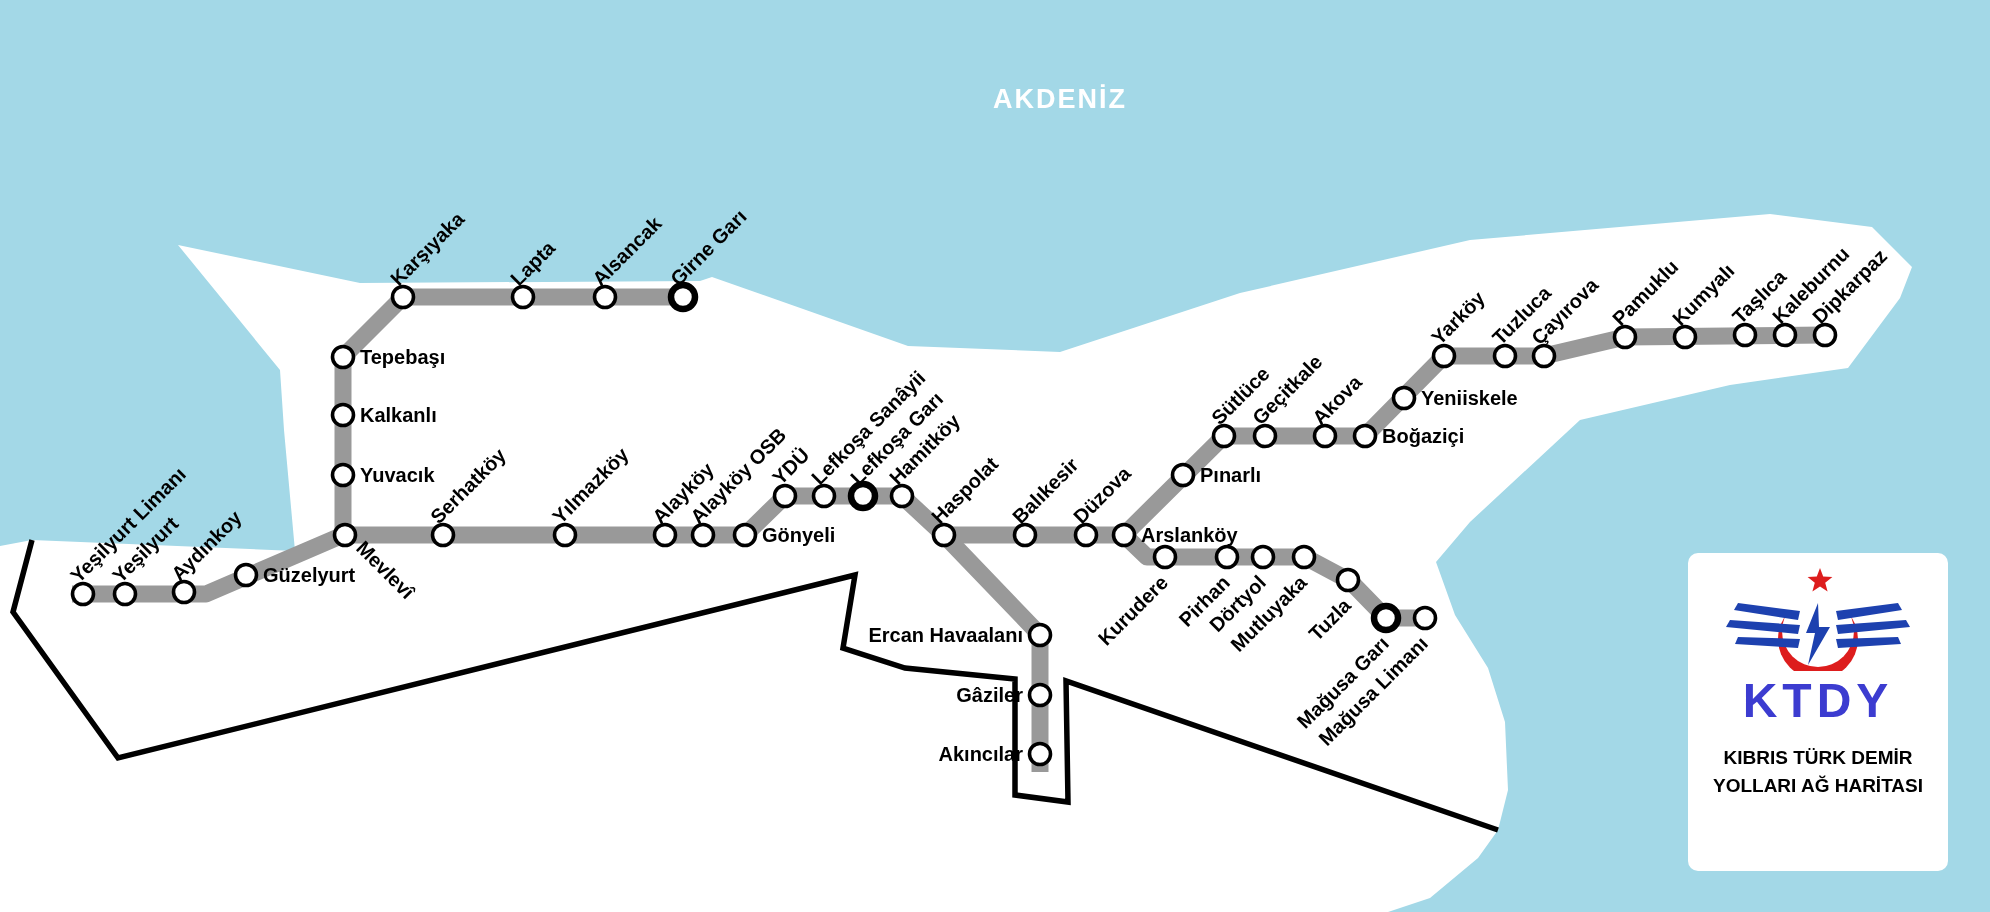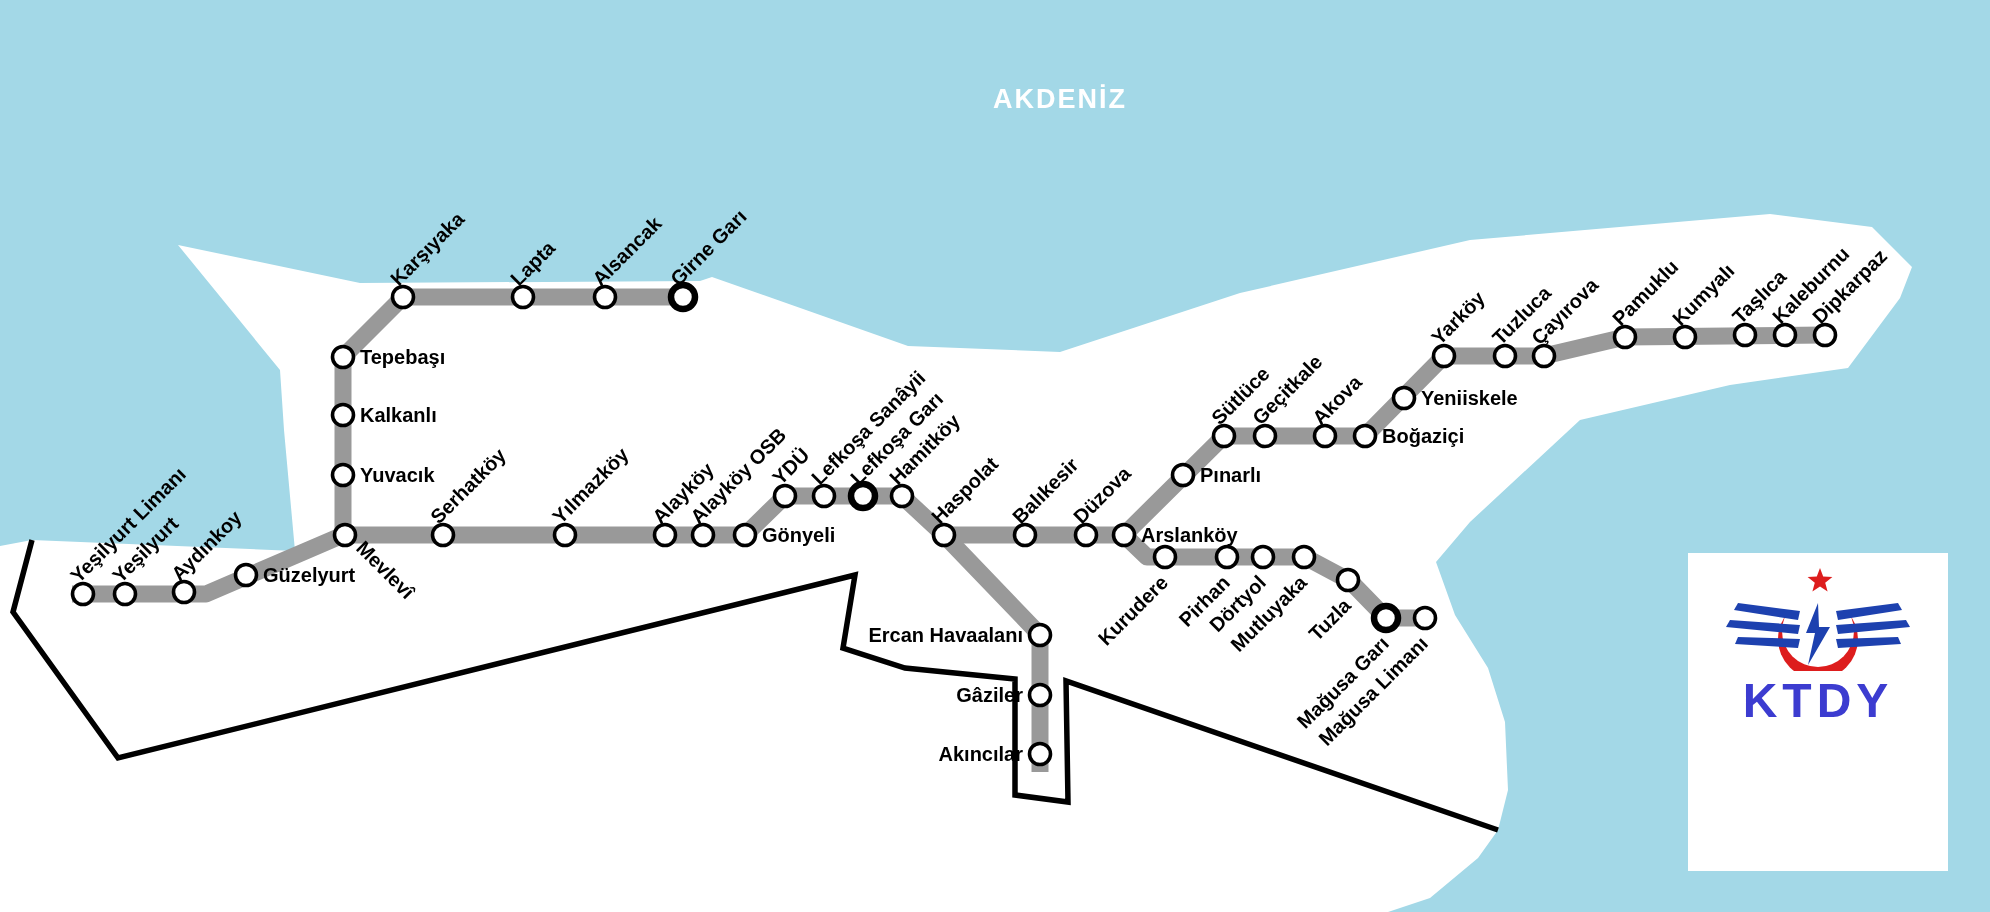--- a/index.html
+++ b/index.html
@@ -4,21 +4,21 @@
 <style>
   html,body{margin:0;padding:0;background:#a3d8e7;}
   #stage{position:relative;width:1990px;height:912px;overflow:hidden;
          font-family:"Liberation Sans",sans-serif;}
   #map-svg{position:absolute;left:0;top:0;}
   #map-svg text{font-family:"Liberation Sans",sans-serif;font-weight:bold;font-size:20px;fill:#000;}
   .big-label{position:absolute;font-weight:bold;white-space:nowrap;}
   #sea-label{left:993px;top:84px;font-size:27px;letter-spacing:2px;color:#ffffff;}
   #south-label{left:518px;top:791px;font-size:29px;letter-spacing:1px;word-spacing:10px;color:#000000;}
   #legend{position:absolute;left:1688px;top:553px;width:260px;height:318px;background:#ffffff;
-          text-align:center;}
+          text-align:center;border-radius:10px;}
   #legend-emblem{display:block;margin:14px auto 0 auto;}
   #legend-title{font-size:48px;font-weight:bold;letter-spacing:5px;margin-top:2px;}
   #legend-caption{margin-top:16px;font-size:19px;font-weight:bold;line-height:28px;color:#000;}
 </style>
 </head>
 <body>
 
 <div id="stage">
   <svg id="map-svg" width="1990" height="912" viewBox="0 0 1990 912">
       <rect x="0" y="0" width="1990" height="912" fill="#a3d8e7"></rect>
@@ -142,15 +142,17 @@
         <polygon points="92,72 30,70 27,77 90,81" fill="#1d41af"></polygon>
         <polygon points="128,44 190,36 194,43 130,53" fill="#1d41af"></polygon>
         <polygon points="128,58 198,53 202,60 130,67" fill="#1d41af"></polygon>
         <polygon points="128,72 190,70 193,77 130,81" fill="#1d41af"></polygon>
         <polygon points="110,36 98,66 107,66 100,98 122,60 111,60" fill="#1d41af"></polygon>
       </g>
       <polygon points="112,1 115.2,9.5 124.4,10 117.2,15.7 119.6,24.5 112,19.5 104.4,24.5 106.8,15.7 99.6,10 108.8,9.5" class="em-red" fill="#dd1d1d"></polygon>
     </svg>
     <div id="legend-title" style="color: rgb(60, 60, 208);">KTDY</div>
     <div id="legend-caption">
+      <div>KIBRIS TÜRK DEMİR</div>
+      <div>YOLLARI AĞ HARİTASI</div>
     </div>
   </div>
 </div>
 
 </body></html>

